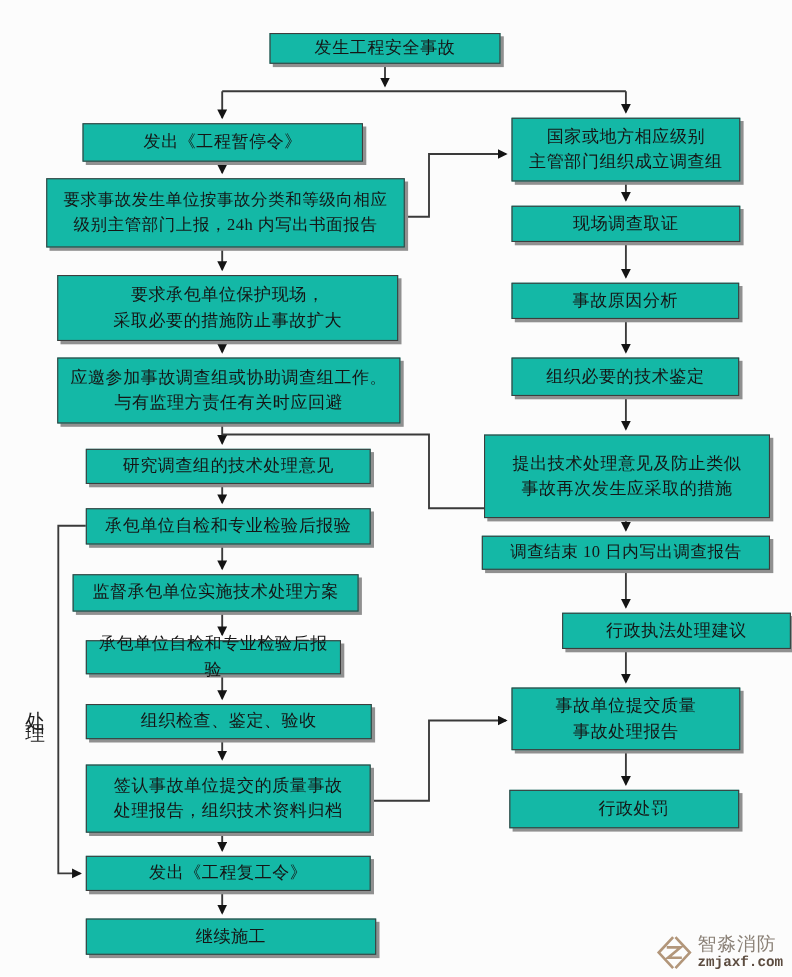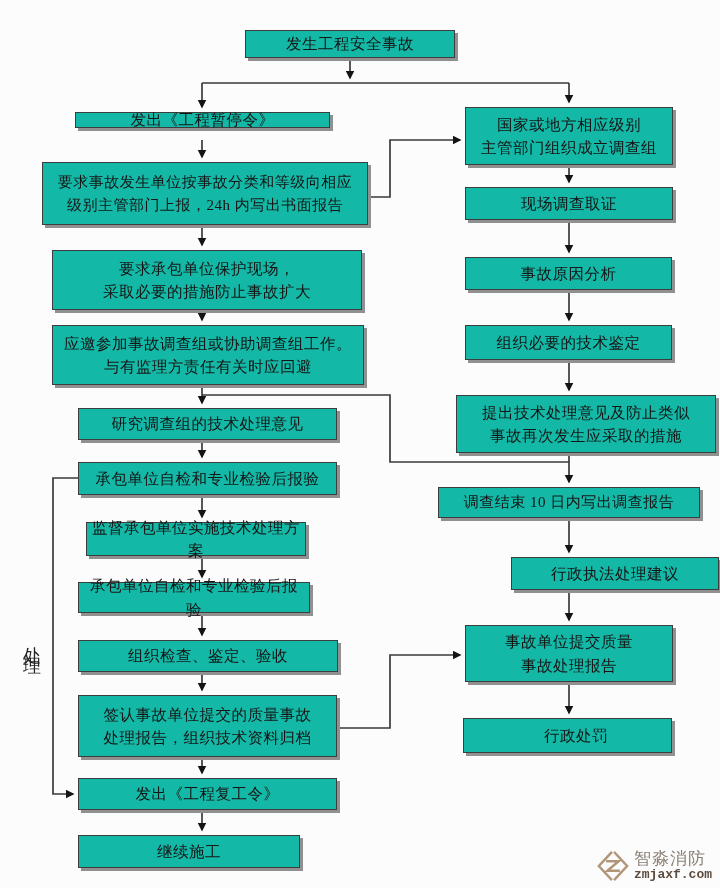--- a/index.html
+++ b/index.html
@@ -75,43 +75,43 @@
       <path d="M569,462 L390,462 L390,395 L202,395"></path>
 
       <path d="M337,728 L390,728 L390,655 L460,655" marker-end="url(#ah)"></path>
 
       <path d="M78,478 L53,478 L53,794 L73,794" marker-end="url(#ah)"></path>
     </g>
   </svg>
 
   <div class="node" style="left:245px;top:30px;width:210px;height:28px;">发生工程安全事故</div>
 
-  <div class="node" style="left:75px;top:112px;width:255px;height:16px;">发出《工程暂停令》</div>
+  <div class="node" style="left:75px;top:112px;width:255px;height:35px;">发出《工程暂停令》</div>
   <div class="node small" style="left:42px;top:162px;width:326px;height:63px;">要求事故发生单位按事故分类和等级向相应
 级别主管部门上报，24h 内写出书面报告</div>
   <div class="node" style="left:52px;top:250px;width:310px;height:60px;">要求承包单位保护现场，
 采取必要的措施防止事故扩大</div>
   <div class="node" style="left:52px;top:325px;width:312px;height:60px;">应邀参加事故调查组或协助调查组工作。
 与有监理方责任有关时应回避</div>
   <div class="node" style="left:78px;top:408px;width:259px;height:32px;">研究调查组的技术处理意见</div>
   <div class="node" style="left:78px;top:462px;width:259px;height:33px;">承包单位自检和专业检验后报验</div>
-  <div class="node" style="left:86px;top:522px;width:220px;height:34px;">监督承包单位实施技术处理方案</div>
+  <div class="node" style="left:66px;top:522px;width:260px;height:34px;">监督承包单位实施技术处理方案</div>
   <div class="node" style="left:78px;top:582px;width:232px;height:31px;">承包单位自检和专业检验后报验</div>
   <div class="node" style="left:78px;top:640px;width:260px;height:32px;">组织检查、鉴定、验收</div>
   <div class="node" style="left:78px;top:695px;width:259px;height:62px;">签认事故单位提交的质量事故
 处理报告，组织技术资料归档</div>
   <div class="node" style="left:78px;top:778px;width:259px;height:32px;">发出《工程复工令》</div>
-  <div class="node" style="left:78px;top:835px;width:222px;height:33px;">继续施工</div>
+  <div class="node" style="left:78px;top:835px;width:264px;height:33px;">继续施工</div>
 
   <div class="node" style="left:465px;top:107px;width:208px;height:58px;">国家或地方相应级别
 主管部门组织成立调查组</div>
   <div class="node" style="left:465px;top:187px;width:208px;height:33px;">现场调查取证</div>
   <div class="node" style="left:465px;top:257px;width:207px;height:33px;">事故原因分析</div>
   <div class="node" style="left:465px;top:325px;width:207px;height:35px;">组织必要的技术鉴定</div>
-  <div class="node" style="left:440px;top:395px;width:260px;height:58px;margin-left:16px;">提出技术处理意见及防止类似
+  <div class="node" style="left:440px;top:395px;width:260px;height:76px;">提出技术处理意见及防止类似
 事故再次发生应采取的措施</div>
   <div class="node small" style="left:438px;top:487px;width:262px;height:31px;">调查结束 10 日内写出调查报告</div>
   <div class="node" style="left:465px;top:557px;width:208px;height:33px;margin-left:46px;">行政执法处理建议</div>
   <div class="node" style="left:465px;top:625px;width:208px;height:57px;">事故单位提交质量
 事故处理报告</div>
   <div class="node" style="left:463px;top:718px;width:209px;height:35px;padding-left:21px;">行政处罚</div>
 
   <div class="side-label">处理</div>
 
   <div class="watermark">

